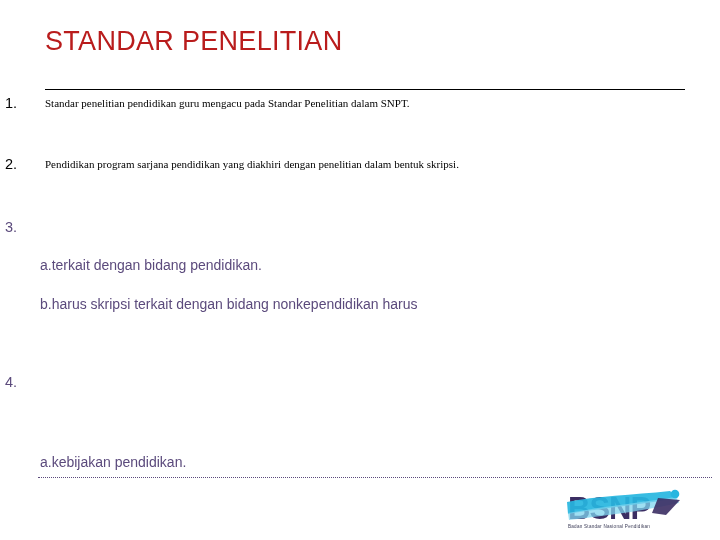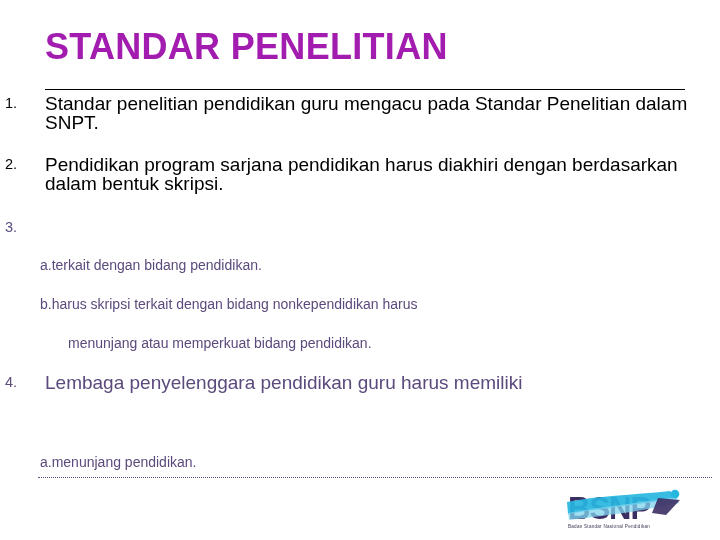--- a/index.html
+++ b/index.html
@@ -16,23 +16,23 @@
     height: 540px;
     background: #ffffff;
     overflow: hidden;
   }
 
   
   #slide-title {
     position: absolute;
     left: 45px;
     top: 26px;
-    font-size: 36px;
-    font-weight: bold;
-    color: #a21caf;
+    font-size: 27px;
+    font-weight: normal;
+    color: #b91c1c;
     letter-spacing: 0.3px;
     white-space: nowrap;
   }
 
   
   .rule-solid {
     position: absolute;
     left: 45px;
     top: 89px;
     width: 640px;
@@ -54,22 +54,23 @@
     display: flex;
     align-items: flex-start;
   }
   .item-num {
     width: 40px;
     flex: 0 0 40px;
     font-size: 14.5px;
     line-height: 19px;
   }
   .item-text {
-    font-size: 19px;
+    font-size: 11px;
     line-height: 19px;
+    font-family: Liberation Serif, serif;
   }
   .black  { color: #000000; }
   .purple { color: #5B4A7C; }
 
   .sub {
     position: absolute;
     font-size: 14px;
     line-height: 19px;
     color: #5B4A7C;
   }
@@ -117,37 +118,35 @@
 
   <div class="rule-solid"></div>
 
   <div class="item" id="item-1">
     <span class="item-num black">1.</span>
     <span class="item-text black">Standar penelitian pendidikan guru mengacu pada Standar Penelitian dalam SNPT.</span>
   </div>
 
   <div class="item" id="item-2">
     <span class="item-num black">2.</span>
-    <span class="item-text black">Pendidikan program sarjana pendidikan harus diakhiri dengan berdasarkan dalam bentuk skripsi.</span>
+    <span class="item-text black">Pendidikan program sarjana pendidikan yang diakhiri dengan penelitian dalam bentuk skripsi.</span>
   </div>
 
   <div class="item" id="item-3">
     <span class="item-num purple">3.</span>
   </div>
 
   <div class="sub" id="sub-3a">a.terkait dengan bidang pendidikan.</div>
   <div class="sub" id="sub-3b">b.harus skripsi terkait dengan bidang nonkependidikan harus</div>
-  <div class="sub" id="sub-3b-cont">menunjang atau memperkuat bidang pendidikan.</div>
 
   <div class="item" id="item-4">
     <span class="item-num purple">4.</span>
-    <span class="item-text purple">Lembaga penyelenggara pendidikan guru harus memiliki</span>
   </div>
 
-  <div class="sub" id="sub-4a">a.menunjang pendidikan.</div>
+  <div class="sub" id="sub-4a">a.kebijakan pendidikan.</div>
   <div class="sub" id="sub-4b">b.pendidikan guru.</div>
 
   <div class="rule-dotted"></div>
 
   <div id="bsnp-logo">
     <svg width="122" height="46" viewBox="0 0 122 46" xmlns="http://www.w3.org/2000/svg" aria-hidden="true">
       <defs>
         <clipPath id="clipLogo">
             <rect x="0" y="0" width="122" height="46"></rect>
           </clipPath>

